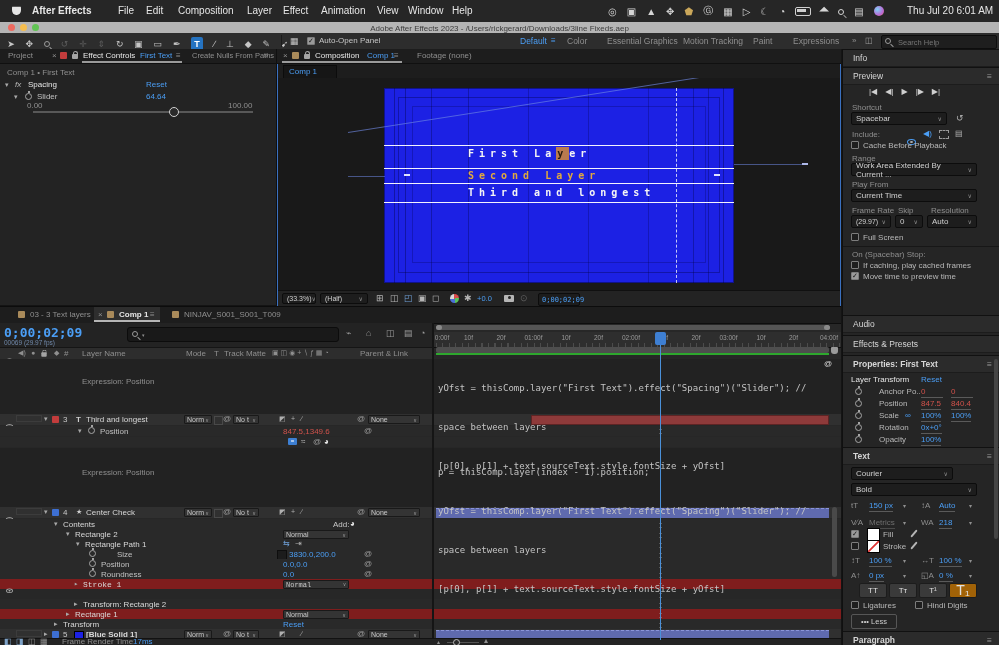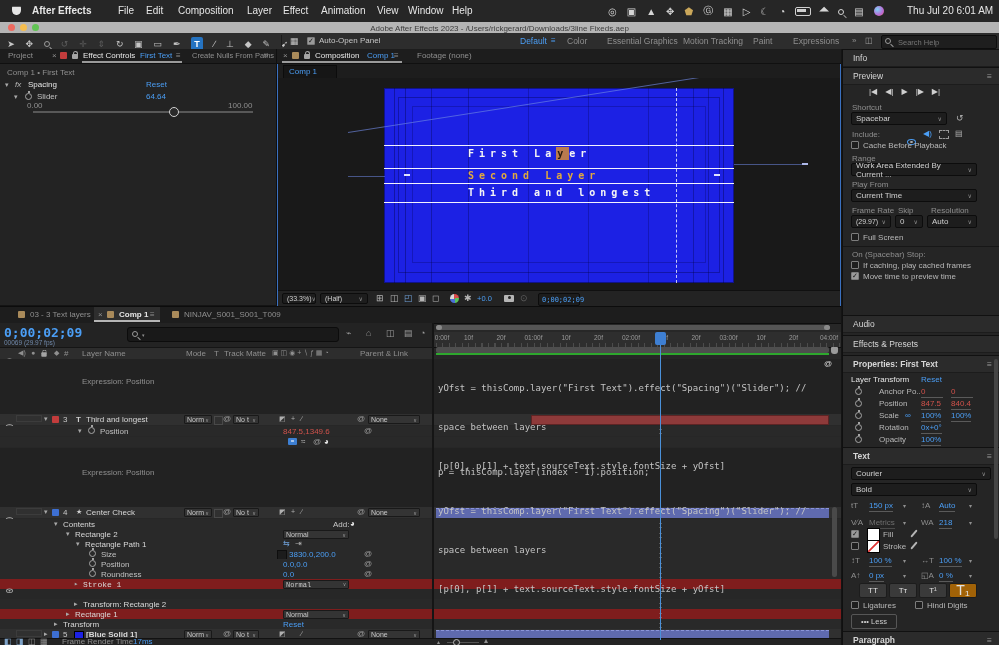--- a/index.html
+++ b/index.html
@@ -335,21 +335,21 @@
     <span class="a t" style="left:36px;top:374px;color:#b8b8b8;">Rotation</span>
     <span class="a t blue" style="left:78px;top:374px;border-bottom:1px solid #5a5a5a;">0x+0°</span>
     <span class="sw" style="position:absolute;left:12px;top:387px;"></span>
     <span class="a t" style="left:36px;top:386px;color:#b8b8b8;">Opacity</span>
     <span class="a t blue" style="left:78px;top:386px;border-bottom:1px solid #5a5a5a;">100%</span>
 
     <div class="hdr" style="top:398px;">
       <span style="font-weight:bold;">Text</span>
       <span class="ham" style="position:absolute;right:8px;top:3px;font-size:8.5px;">≡</span>
     </div>
-    <div class="dd" style="left:8px;top:418px;width:140px;">
+    <div class="dd" style="left:8px;top:418px;width:102px;">
       <span>Courier</span>
         <span class="cv">∨</span>
     </div>
     <div class="dd" style="left:8px;top:434px;width:126px;">
       <span>Bold</span>
         <span class="cv">∨</span>
     </div>
     <span class="a t dim" style="left:8px;top:452px;">tT</span>
     <span class="a t blue" style="left:26px;top:452px;border-bottom:1px solid #5a5a5a;">150 px</span>
     <span class="a t dim" style="left:60px;top:452px;font-size:6px;">▾</span>
@@ -540,21 +540,21 @@
     </div>
     <div class="trow" style="top:232px;background:#292929;">
       <span class="tr-eye" style="transform:scale(.75);"><i class="eye"></i></span>
       <span class="tr-chev" style="left:76px;">▾</span>
       <span class="tr-name" style="left:85px;">Rectangle Path 1</span>
       <span class="a" style="left:283px;top:0;font-size:8px;color:#6fa0d8;">⇆</span>
       <span class="a" style="left:295px;top:0;font-size:8px;color:#b0b0b0;">⇥</span>
     </div>
     <div class="trow" style="top:242px;background:#292929;">
       <span class="sw" style="position:absolute;left:89px;top:1px;"></span>
-      <span class="tr-name" style="left:101px;color:#c0c0c0;">Size</span>
+      <span class="tr-name" style="left:117px;color:#c0c0c0;">Size</span>
       <span class="a" style="left:277px;top:1px;width:8px;height:8px;background:#1c1c1c;border:1px solid #0e0e0e;"></span>
       <span class="a t blue" style="left:289px;top:1px;">3830.0,200.0</span>
       <span class="pw" style="left:364px;">@</span>
     </div>
     <div class="trow" style="top:252px;background:#292929;">
       <span class="sw" style="position:absolute;left:89px;top:1px;"></span>
       <span class="tr-name" style="left:101px;color:#c0c0c0;">Position</span>
       <span class="a t blue" style="left:283px;top:1px;">0.0,0.0</span>
       <span class="pw" style="left:364px;">@</span>
     </div>

